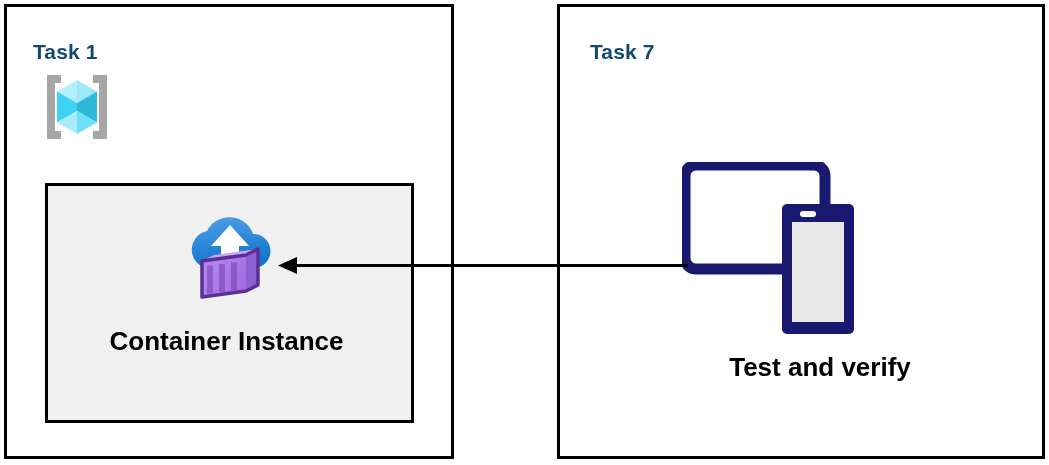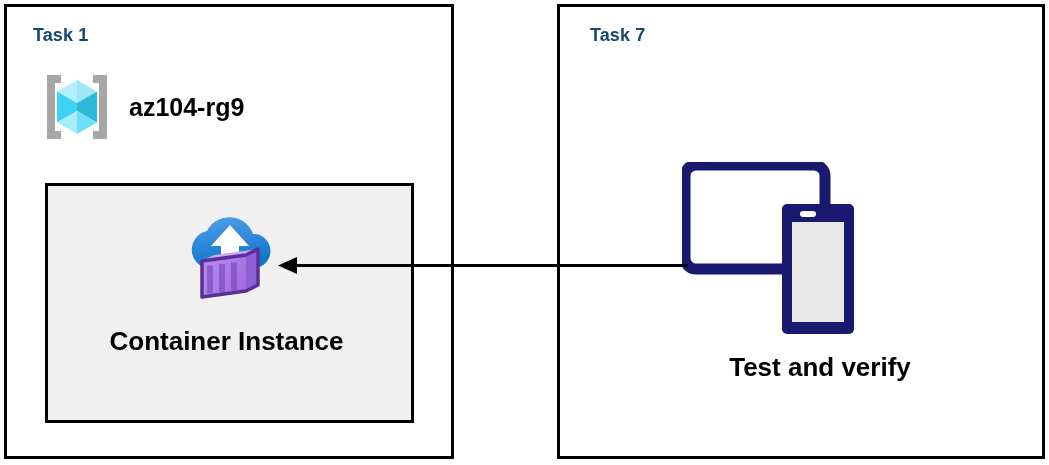--- a/index.html
+++ b/index.html
@@ -24,25 +24,26 @@
     position: absolute;
     box-sizing: border-box;
     border: 3px solid #000000;
     background: #ffffff;
   }
   #panel-task1 { left: 4px;   top: 4px; width: 450px; height: 455px; }
   #panel-task2 { left: 557px; top: 4px; width: 488px; height: 455px; }
 
   .panel-title {
     position: absolute;
-    font-size: 18px;
+    font-size: 21px;
     font-weight: bold;
     color: #15496b;
     letter-spacing: 0.1px;
     white-space: nowrap;
+    margin-top: 15px;
   }
   #title-task1 { left: 26px; top: 18px; }
   #title-task2 { left: 30px; top: 18px; }
 
   
   #rg-row {
     position: absolute;
     left: 32px;
     top: 62px;
     display: flex;
@@ -137,21 +138,20 @@
 
         <path d="M54 6 L68 6 L68 70 L54 70 L54 62 L60 62 L60 14 L54 14 Z" fill="#a6a6a6"></path>
 
         <path d="M38 11 L58 22.5 L38 34 Z" fill="#9de9fa"></path>
         <path d="M38 11 L18 22.5 L38 34 Z" fill="#b6effc"></path>
         <path d="M18 22.5 L18 53.5 L38 42 L38 34 Z" fill="#3ed3f2"></path>
         <path d="M58 22.5 L58 53.5 L38 42 L38 34 Z" fill="#2cb8d9"></path>
         <path d="M18 53.5 L38 65 L38 42 Z" fill="#a9ecfb"></path>
         <path d="M58 53.5 L38 65 L38 42 Z" fill="#6fdff7"></path>
       </svg>
-      <div id="rg-label">az104-rg9</div>
     </div>
 
     <div id="container-box">
       <svg id="aci-icon" viewBox="0 0 100 100">
         <defs>
           <linearGradient id="cloudGrad" x1="0" y1="0" x2="0.25" y2="1">
             <stop offset="0" stop-color="#52a0e8"></stop>
             <stop offset="1" stop-color="#1075cd"></stop>
           </linearGradient>
           <linearGradient id="boxGrad" x1="0" y1="0" x2="1" y2="0.6">

